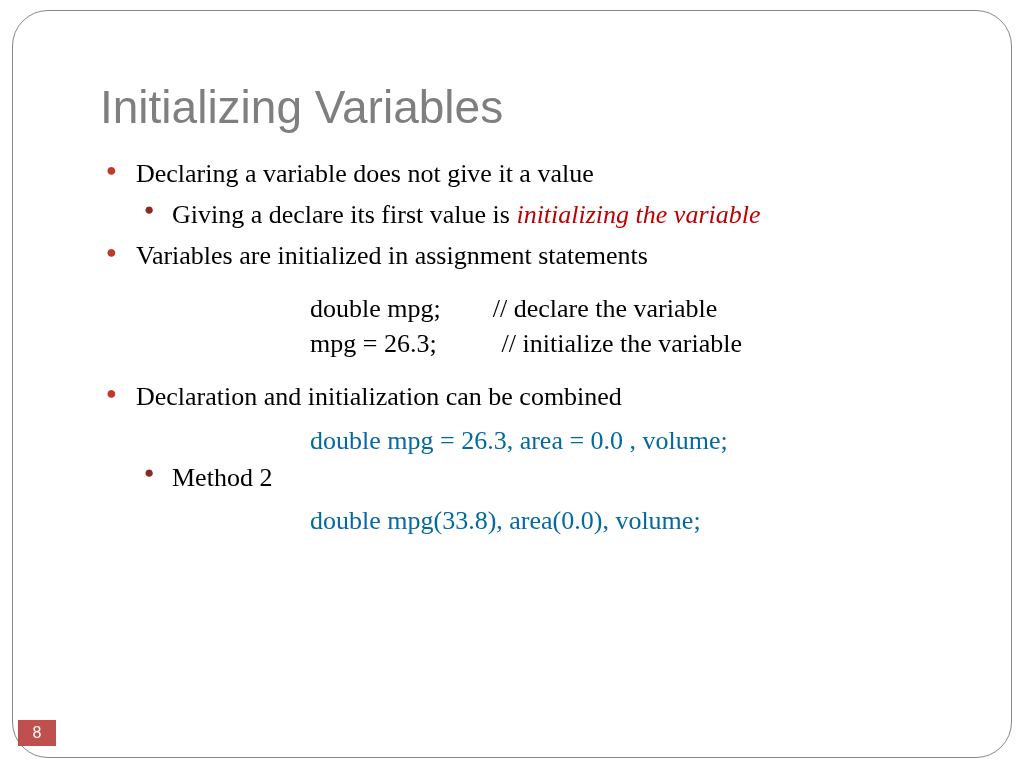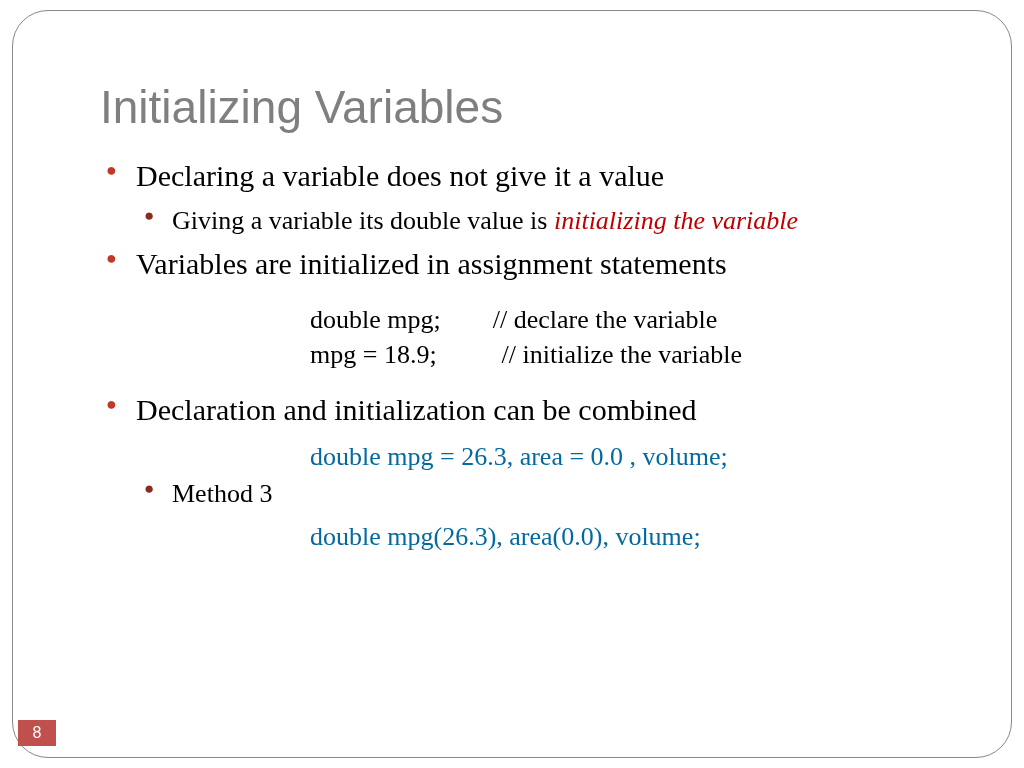--- a/index.html
+++ b/index.html
@@ -25,21 +25,21 @@
     font-family: Arial, Helvetica, sans-serif;
     font-size: 46px;
     color: #7f7f7f;
     font-weight: 400;
     margin-bottom: 22px;
   }
   ul { list-style: none; }
   li { position: relative; }
   .lvl1 {
     padding-left: 36px;
-    font-size: 30px;
+    font-size: 26px;
     color: #000;
     line-height: 1.35;
     margin-bottom: 6px;
   }
   .lvl1::before {
     content: "●";
     position: absolute;
     left: 6px;
     top: 2px;
     color: #c0392b;
@@ -97,38 +97,38 @@
   <div class="frame"></div>
   <div class="content">
 
     <h1 class="title">Initializing Variables</h1>
 
     <ul>
 
       <li class="lvl1">Declaring a variable does not give it a value</li>
 
       <li class="lvl2">
-        <span>Giving a variable its double value is </span><span class="red">initializing the variable</span>
+        <span>Giving a declare its first value is </span><span class="red">initializing the variable</span>
       </li>
 
       <li class="lvl1">Variables are initialized  in assignment statements</li>
 
     </ul>
 
     <div class="codeblock"><span>double mpg;        // declare the variable</span>
-<span>mpg = 18.9;          // initialize the variable</span></div>
+<span>mpg = 26.3;          // initialize the variable</span></div>
 
     <ul>
 
       <li class="lvl1">Declaration and initialization can be combined</li>
 
     </ul>
     <div class="codeline">double mpg = 26.3, area = 0.0 ,  volume;</div>
 
     <ul>
-      <li class="lvl2">Method 3</li>
+      <li class="lvl2">Method 2</li>
     </ul>
-    <div class="codeline">double mpg(26.3),  area(0.0), volume;</div>
+    <div class="codeline">double mpg(33.8),  area(0.0), volume;</div>
 
   </div>
 
   <div class="pagebox">8</div>
 </div>
 
 </body></html>

